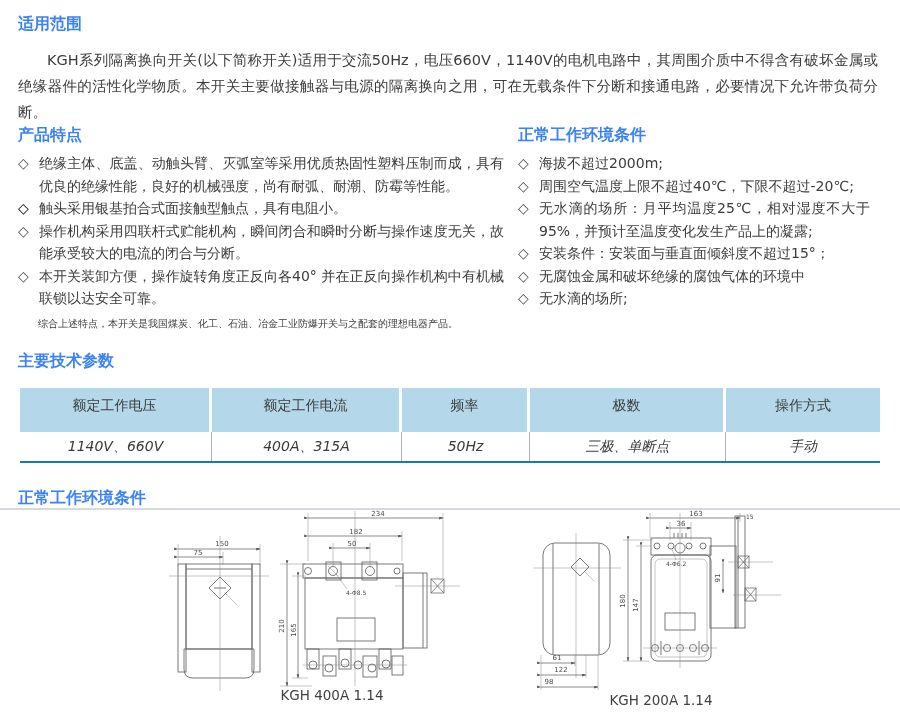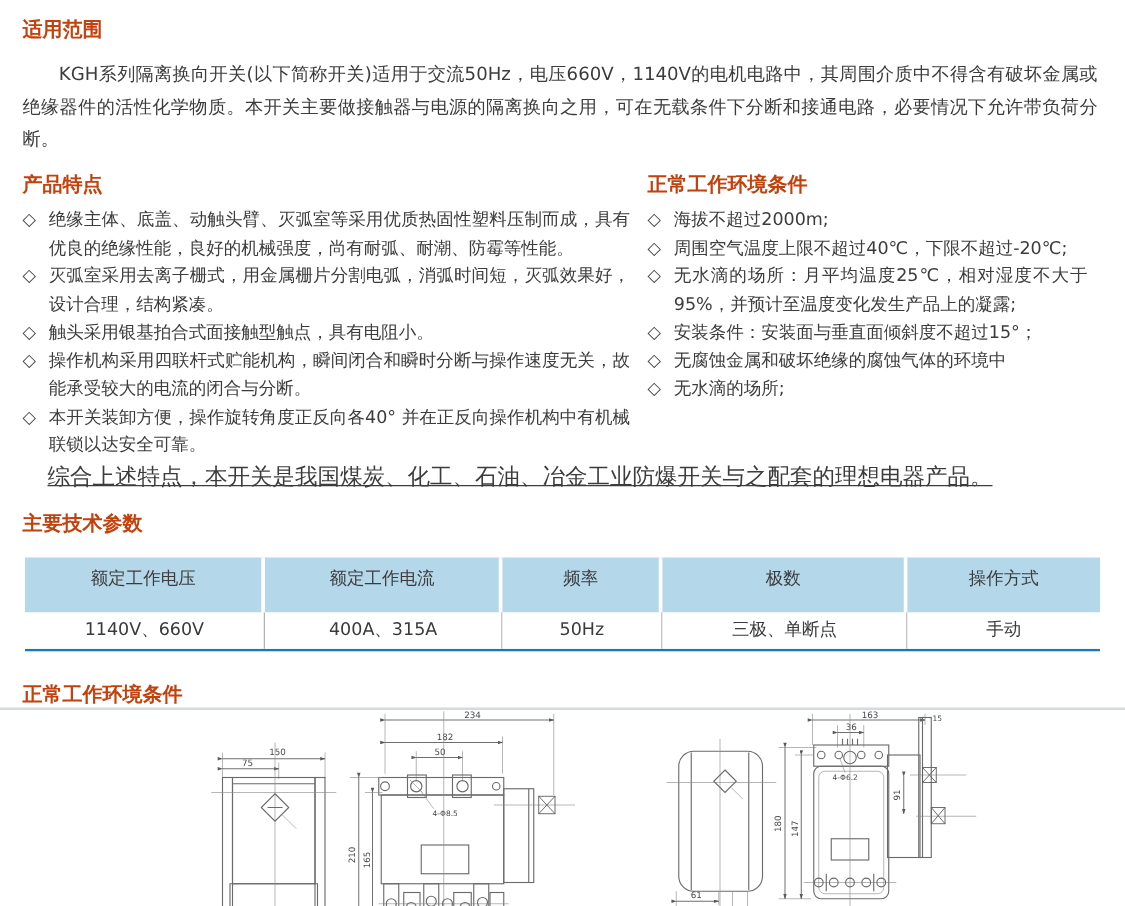--- a/index.html
+++ b/index.html
@@ -3,52 +3,52 @@
 <meta charset="utf-8">
 <style>
   html,body { margin:0; padding:0; }
   body {
     width:900px; height:725px; background:#ffffff;
     font-family:"DejaVu Sans","Liberation Sans",sans-serif;
     color:#3c3c3c; position:relative; overflow:hidden;
   }
   .page { position:relative; width:900px; height:725px; }
   .sec-title {
-    color:#c2410c; font-size:16px; font-weight:bold;
+    color:#3b82f6; font-size:16px; font-weight:bold;
     margin:0; line-height:20px;
   }
   #scope-title { margin:14px 0 0 18px; }
   .scope-body {
     margin:13px 22px 0 18px; font-size:14.5px; line-height:26px;
     text-indent:2em; text-align:justify;
   }
-  .cols { display:flex; margin-top:13px; align-items:flex-start; }
+  .cols { display:flex; align-items:center; }
   .col-left { width:505px; padding-left:18px; box-sizing:border-box; }
   .col-right { flex:1; padding-left:13px; padding-right:23px; box-sizing:border-box; }
   .blist { margin-top:7px; }
   .col-left .blist { width:486px; }
   .col-right .blist { width:352px; }
   .li {
     position:relative; padding-left:21px; font-size:14px;
     line-height:22.5px; text-align:justify;
   }
   .li .dm { position:absolute; left:0; top:0; color:#4a4a4a; }
-  .summary { margin:3px 20px 0 38px; font-size:18px; line-height:22px;text-decoration:underline; }
+  .summary { margin:3px 20px 0 38px; font-size:10px; line-height:22px; }
   #params-title { margin:16px 0 0 18px; }
   .ptable { margin:17px 20px 0 20px; border-bottom:2px solid #1878be; padding-bottom:0; }
   .trow { display:grid; grid-template-columns:192px 190px 128px 196px 154px; }
   .trow > div { text-align:center; font-size:14px; box-sizing:border-box; }
   .thead > div {
     background:#b4d7e9; height:44px; line-height:34px;
     border-right:3px solid #ffffff;
   }
   .thead > div:last-child { border-right:none; }
   .tbody > div {
     background:#ffffff; height:29px; line-height:29px;
-    border-right:1px solid #b2b2b2; color:#3a3a3a;
+    border-right:1px solid #b2b2b2; color:#3a3a3a;font-style:italic;
   }
   .tbody > div:last-child { border-right:none; }
   #outline-title { margin:25px 0 0 18px; }
   .drawings { position:absolute; left:0; top:506; width:900px; height:212px; }
   #svg-400a { position:absolute; left:140px; top:0; }
   #svg-200a { position:absolute; left:533px; top:0; }
   .cadline { stroke:#6a6a6a; stroke-width:0.9; fill:none; }
   .cadthin { stroke:#8a8a8a; stroke-width:0.5; fill:none; }
   .dim1 { stroke:#5a5a5a; stroke-width:0.7; fill:none;
           marker-start:url(#a1s); marker-end:url(#a1e); }
@@ -72,21 +72,20 @@
   <div class="cols">
     <div class="col-left">
       <h2 class="sec-title">产品特点</h2>
       <div class="blist">
         <div class="li">
           <span class="dm">◇</span>
           <span>绝缘主体、底盖、动触头臂、灭弧室等采用优质热固性塑料压制而成，具有优良的绝缘性能，良好的机械强度，尚有耐弧、耐潮、防霉等性能。</span>
         </div>
         <div class="li">
           <span class="dm">◇</span>
-          <span>灭弧室采用去离子栅式，用金属栅片分割电弧，消弧时间短，灭弧效果好，设计合理，结构紧凑。</span>
         </div>
         <div class="li">
           <span class="dm">◇</span>
           <span>触头采用银基拍合式面接触型触点，具有电阻小。</span>
         </div>
         <div class="li">
           <span class="dm">◇</span>
           <span>操作机构采用四联杆式贮能机构，瞬间闭合和瞬时分断与操作速度无关，故能承受较大的电流的闭合与分断。</span>
         </div>
         <div class="li">

